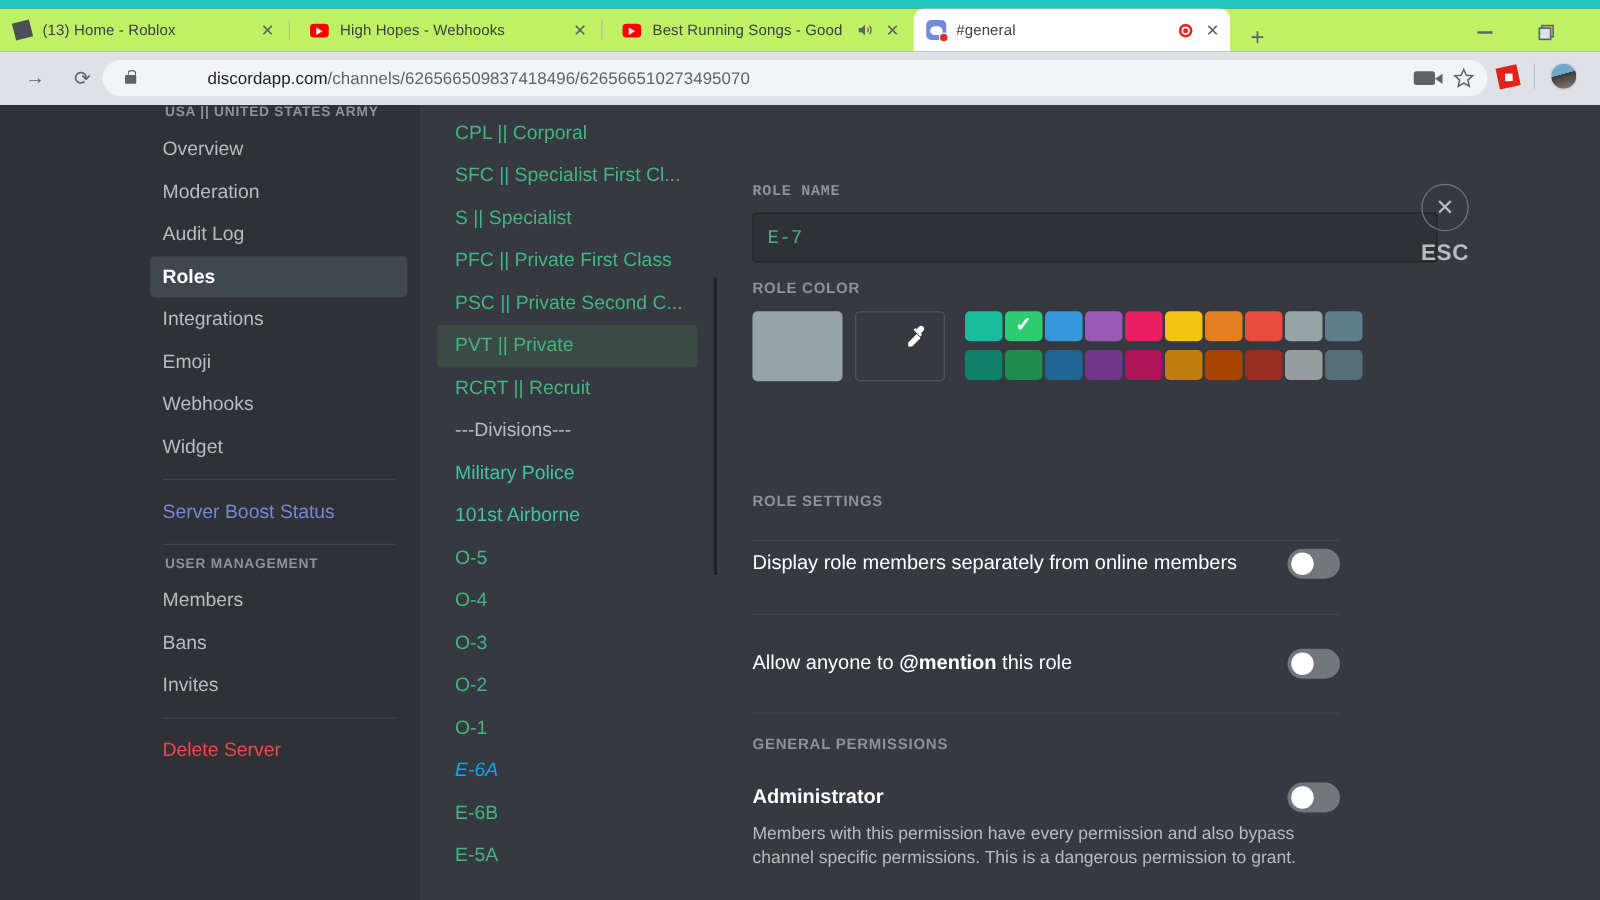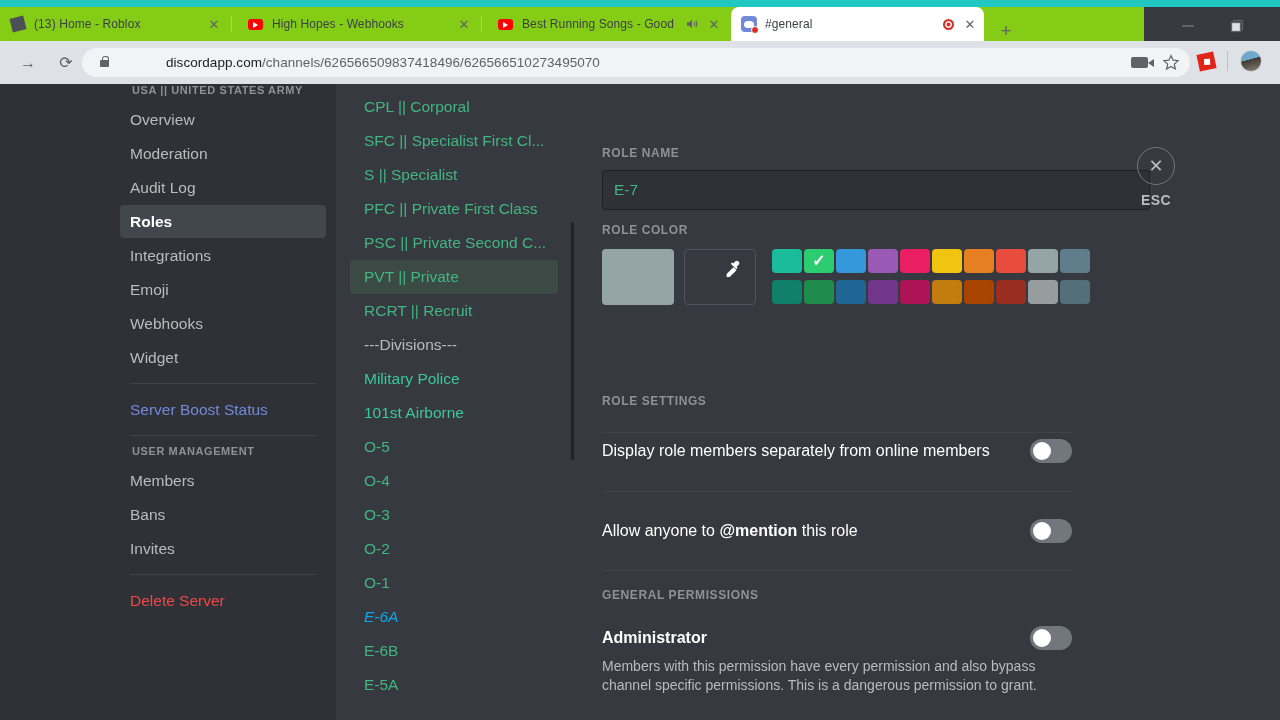--- a/index.html
+++ b/index.html
@@ -7,22 +7,22 @@
   body {
     font-family:"Liberation Sans", sans-serif;
     background:#36393f;
     -webkit-font-smoothing:antialiased;
   }
 
   
   #browser-chrome { position:absolute; top:0; left:0; width:1280px; height:84px; }
   .teal-strip { position:absolute; top:0; left:0; width:1280px; height:7px; background:#21c8c2; }
   .tabstrip {
-    position:absolute; top:7px; left:0; width:1144px; height:34px;
-    background:#84cc16;
+    position:absolute; top:7px; left:0; width:1280px; height:34px;
+    background:#bef264;
   }
   .tab {
     position:absolute; top:0; height:34px;
     display:flex; align-items:center; padding:0 4px 0 10px;
   }
   .tab-fav { width:16px; height:16px; flex:0 0 16px; margin-right:8px; position:relative; }
   .tab-title {
     font-size:12px; color:#3c4043; white-space:nowrap; overflow:hidden;
     flex:1 1 auto; letter-spacing:.1px;
   }
@@ -178,21 +178,21 @@
   .toggle .knob {
     position:absolute; top:3px; left:3px; width:18px; height:18px; border-radius:50%; background:#fff;
   }
   .perm-title { font-size:16px; color:#fff; font-weight:bold; }
   .perm-desc { font-size:14px; color:#b9bbbe; line-height:1.38; width:440px; margin-top:7px; }
   .esc-wrap { position:absolute; right:94px; top:63px; width:60px; text-align:center; }
   .esc-circle {
     width:38px; height:38px; border-radius:50%; border:1.5px solid #72767d; margin:0 auto;
     display:flex; align-items:center; justify-content:center; color:#b9bbbe; font-size:18px;
   }
-  .esc-label { font-size:14px; font-weight:bold; color:#b9bbbe; margin-top:7px; letter-spacing:.4px; }
+  .esc-label { font-size:18px; font-weight:bold; color:#b9bbbe; margin-top:7px; letter-spacing:.4px; }
 </style>
 </head>
 <body>
 
 <div id="browser-chrome">
   <div class="teal-strip"></div>
 
   <div class="tabstrip">
 
     <div class="tab" style="left:0px;width:228px;">
@@ -352,21 +352,21 @@
         <div class="role-row">
           <span style="color: rgb(67, 181, 129);">E-5A</span>
         </div>
       </div>
     <div class="rl-scrollbar"></div>
 
   </div>
 
   <div class="detail-col">
 
-    <div style="position:absolute;top:62px;left:28px;">
+    <div style="position:absolute;top:62px;left:28px;font-family:Liberation Mono, monospace;">
       <div class="sec-label">ROLE NAME</div>
       <div class="name-input">
         <span>E-7</span>
       </div>
     </div>
 
     <div style="position:absolute;top:139px;left:28px;">
       <div class="sec-label">ROLE COLOR</div>
       <div class="color-row">
         <div class="big-swatch" id="big-swatch" style="background: rgb(149, 165, 166);"></div>

